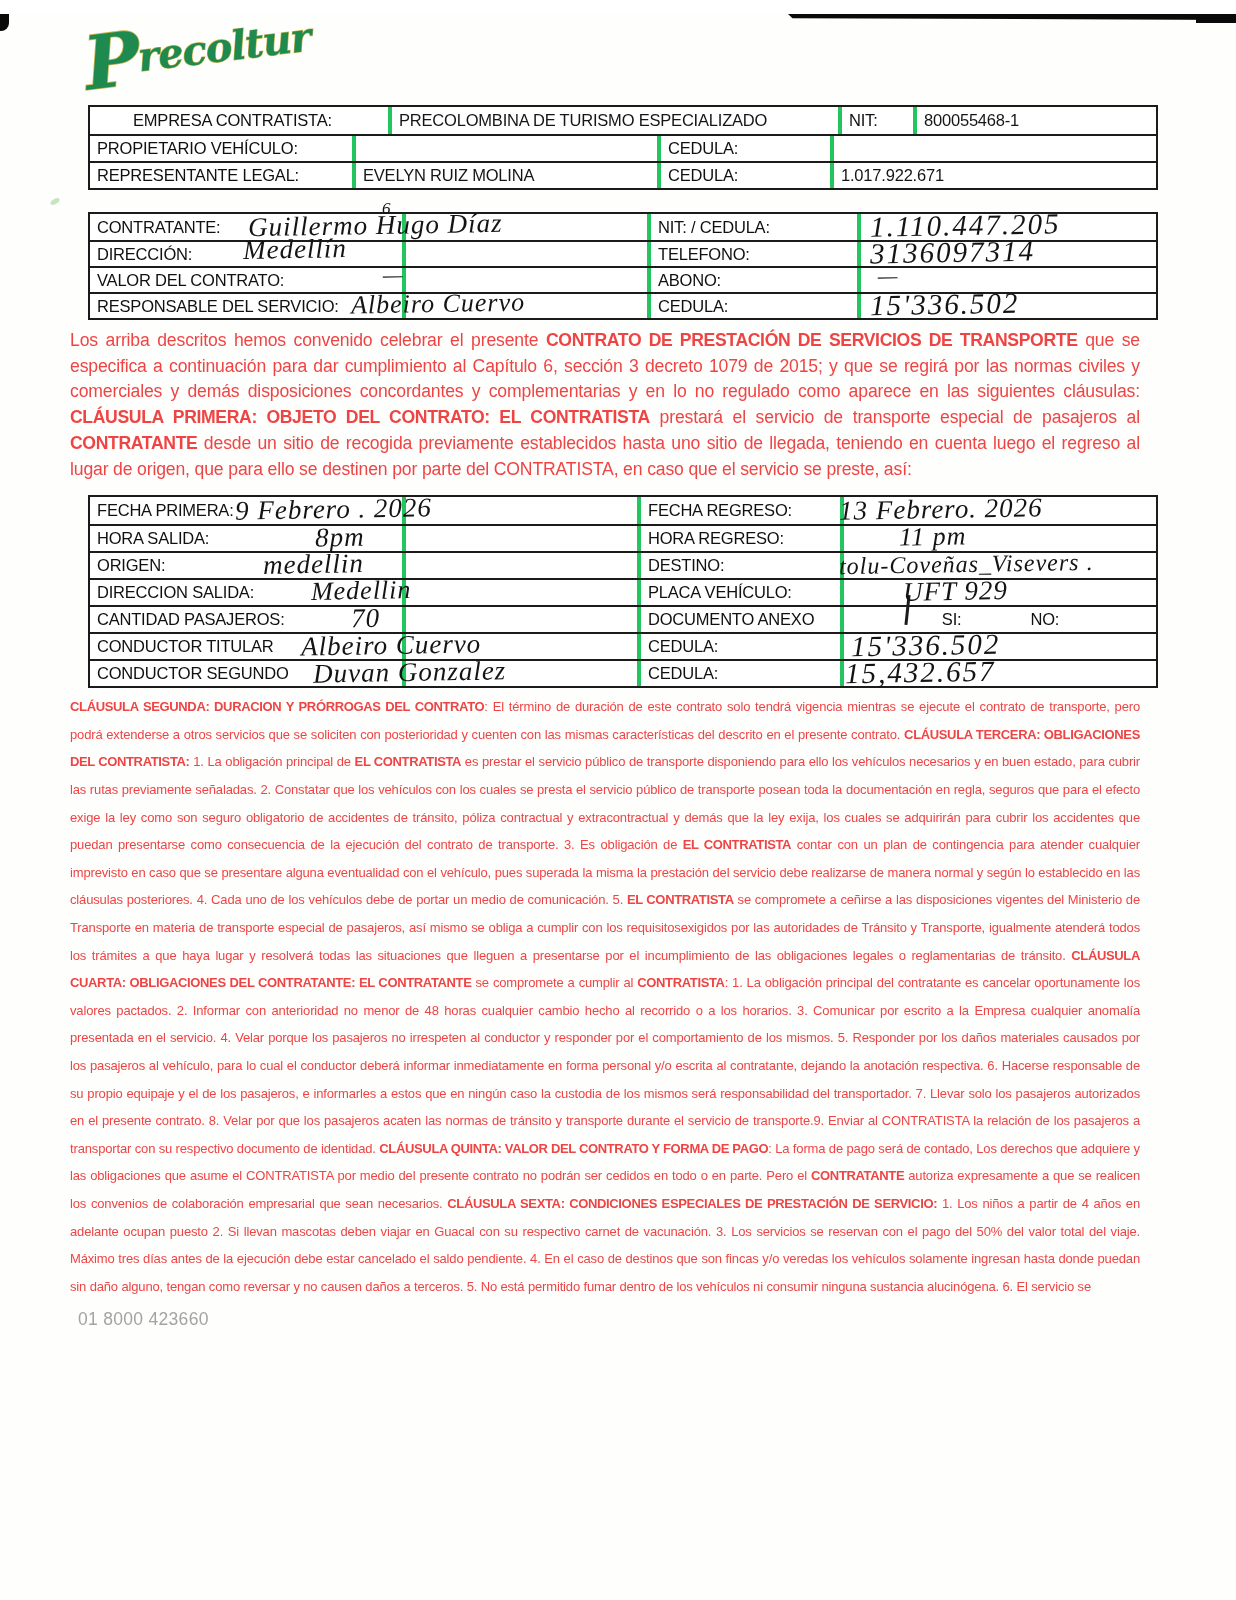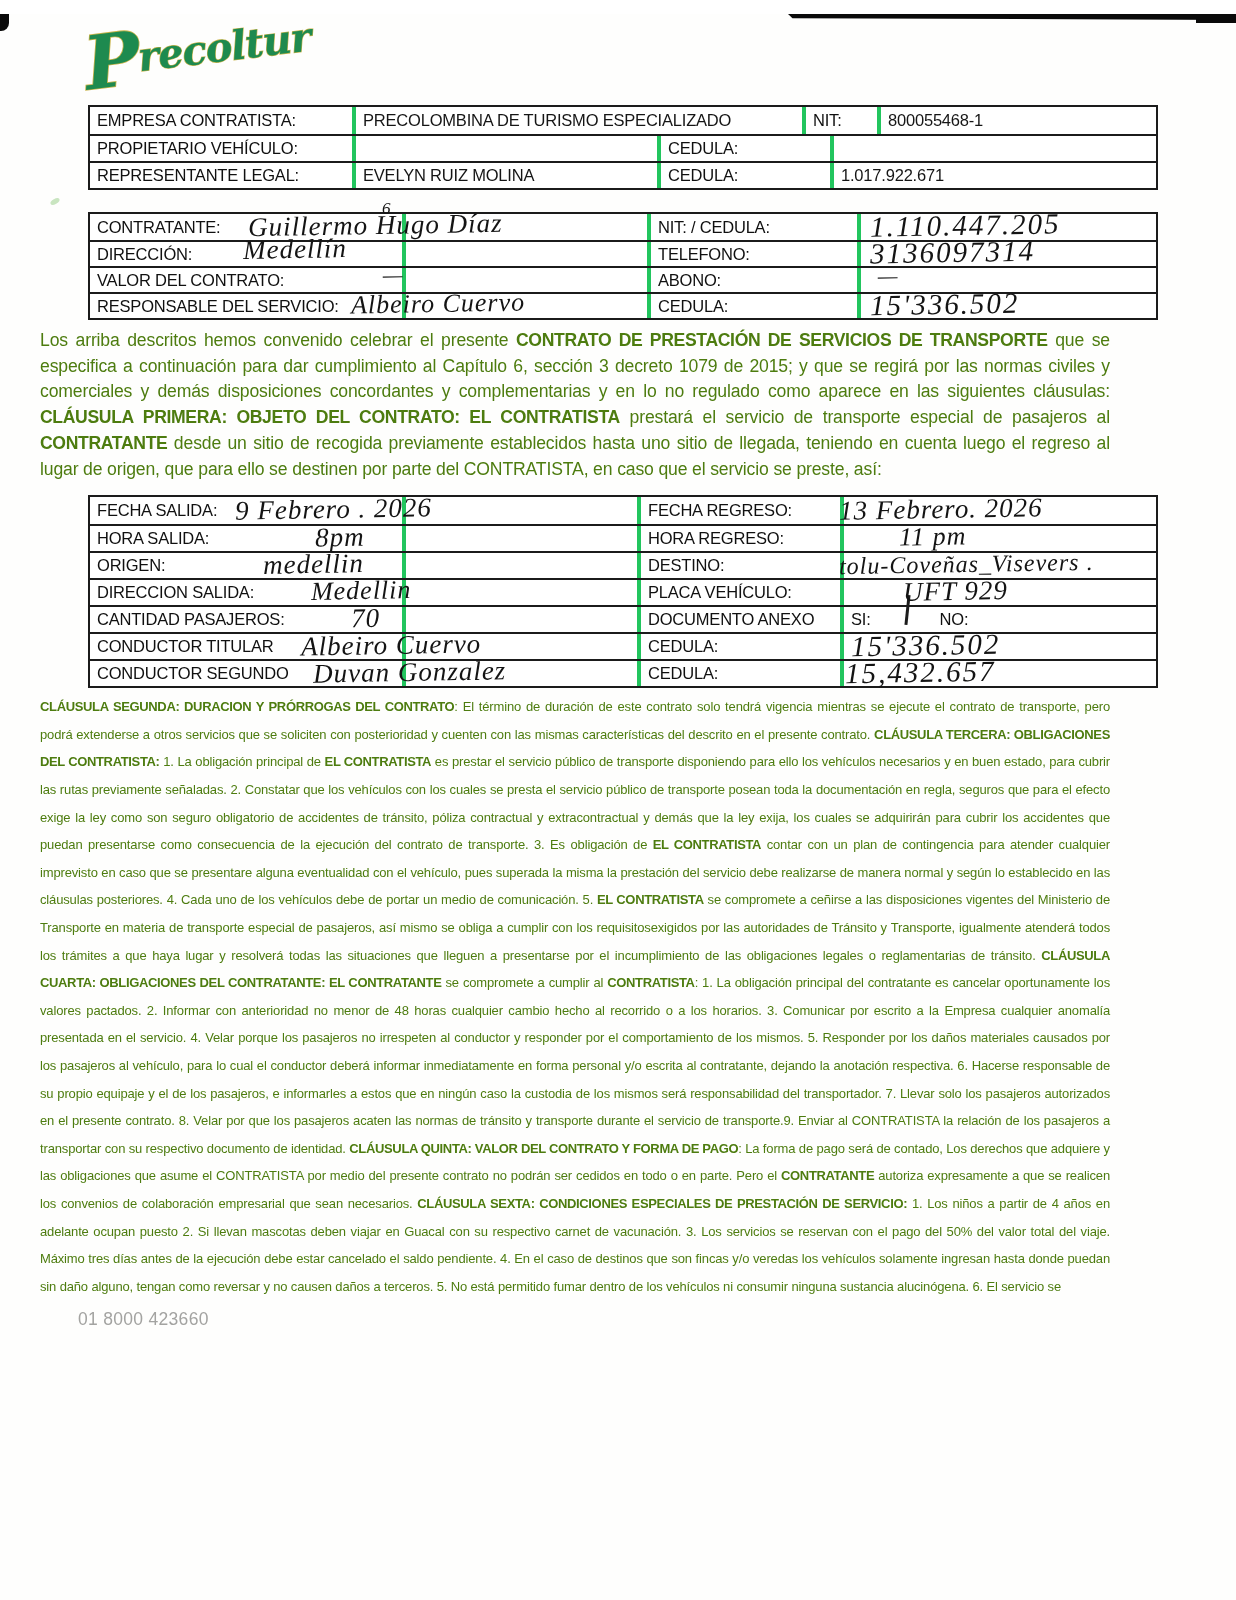--- a/index.html
+++ b/index.html
@@ -28,41 +28,41 @@
   
   .tbl { margin-left:88px; width:1070px; border:2px solid #1b1b1b; background:#fff; }
   .t1 { margin-top:3px; }
   .t2 { margin-top:22px; }
   .t3 { margin-top:13px; }
   .tr { display:grid; border-top:2px solid #1b1b1b; position:relative; }
   .tr:first-child { border-top:none; }
   .t1 .tr { height:27px; }
   .t2 .tr { height:26px; }
   .t3 .tr { height:27px; }
-  .t1 .r1 { grid-template-columns:262px 450px 75px 1fr; }
+  .t1 .r1 { grid-template-columns:262px 450px 75px 1fr;margin-left:36px; }
   .t1 .r2 { grid-template-columns:262px 305px 173px 1fr; }
   .t2 .tr { grid-template-columns:312px 245px 210px 1fr; }
   .t3 .tr { grid-template-columns:312px 235px 203px 1fr; }
   .td { border-left:4px solid #22c55e; padding:2px 6px 2px 7px; font-size:16.5px;
     display:flex; align-items:center; overflow:visible; white-space:nowrap; letter-spacing:-0.2px; }
   .td:first-child { border-left:none; }
   .label { color:#101010; }
 
   
   .hw { font-family:cursive; font-style:italic; font-size:25px; line-height:20px;
     color:#141414; letter-spacing:1px; white-space:nowrap; transform:rotate(-1deg);
     position:relative; z-index:3; margin-top:-4px; }
   .hw-xl { font-size:29px; letter-spacing:2px; }
   .hw-mark { position:absolute; left:292px; top:-15px; font-family:cursive; font-style:italic;
     font-size:17px; color:#141414; z-index:3; }
-  .si-no { position:relative; }
+  .si-no { position:relative;justify-content:center; }
   .si-no .no-label { margin-left:69px; }
 
   
-  .para { margin-left:40px; width:1070px; text-align:justify; color:#4d7c0f; }
+  .para { margin-left:70px; width:1070px; text-align:justify; color:#ef4444; }
   .intro { margin-top:8px; font-size:17.6px; line-height:25.7px; letter-spacing:-0.15px; }
   .body-text { margin-top:5px; font-size:13px; line-height:27.6px; letter-spacing:-0.15px; }
   .para b { font-weight:bold; letter-spacing:-0.35px; }
 
   
   .footer { margin:6px 0 0 78px; color:#a3a3a1; font-size:17.5px; line-height:26px; letter-spacing:0.3px; }
 </style>
 </head>
 <body>
 
@@ -144,21 +144,21 @@
       <div class="td">
         <span class="hw hw-xl" style="margin-left:2px;">15'336.502</span>
       </div>
     </div>
   </div>
 
   <div class="para intro">Los arriba descritos hemos convenido celebrar el presente <b>CONTRATO DE PRESTACIÓN DE SERVICIOS DE TRANSPORTE</b> que se especifica a continuación para dar cumplimiento al Capítulo 6, sección 3 decreto 1079 de 2015; y que se regirá por las normas civiles y comerciales y demás disposiciones concordantes y complementarias y en lo no regulado como aparece en las siguientes cláusulas: <b>CLÁUSULA PRIMERA: OBJETO DEL CONTRATO: EL CONTRATISTA</b> prestará el servicio de transporte especial de pasajeros al <b>CONTRATANTE</b> desde un sitio de recogida previamente establecidos hasta uno sitio de llegada, teniendo en cuenta luego el regreso al lugar de origen, que para ello se destinen por parte del CONTRATISTA, en caso que el servicio se preste, así:</div>
 
   <div class="tbl t3">
     <div class="tr">
-      <div class="td label">FECHA SALIDA:</div>
+      <div class="td label">FECHA PRIMERA:</div>
       <div class="td">
         <span class="hw" style="margin-left:-178px; font-size:27px;">9 Febrero . 2026</span>
       </div>
       <div class="td label">FECHA REGRESO:</div>
       <div class="td">
         <span class="hw" style="margin-left:-12px; font-size:27px;">13 Febrero. 2026</span>
       </div>
     </div>
     <div class="tr">
       <div class="td label">HORA SALIDA:</div>

